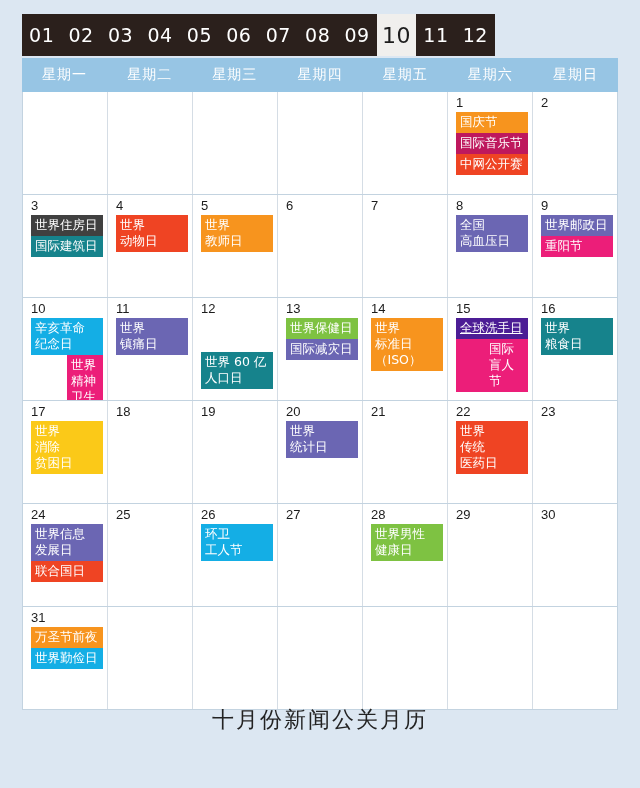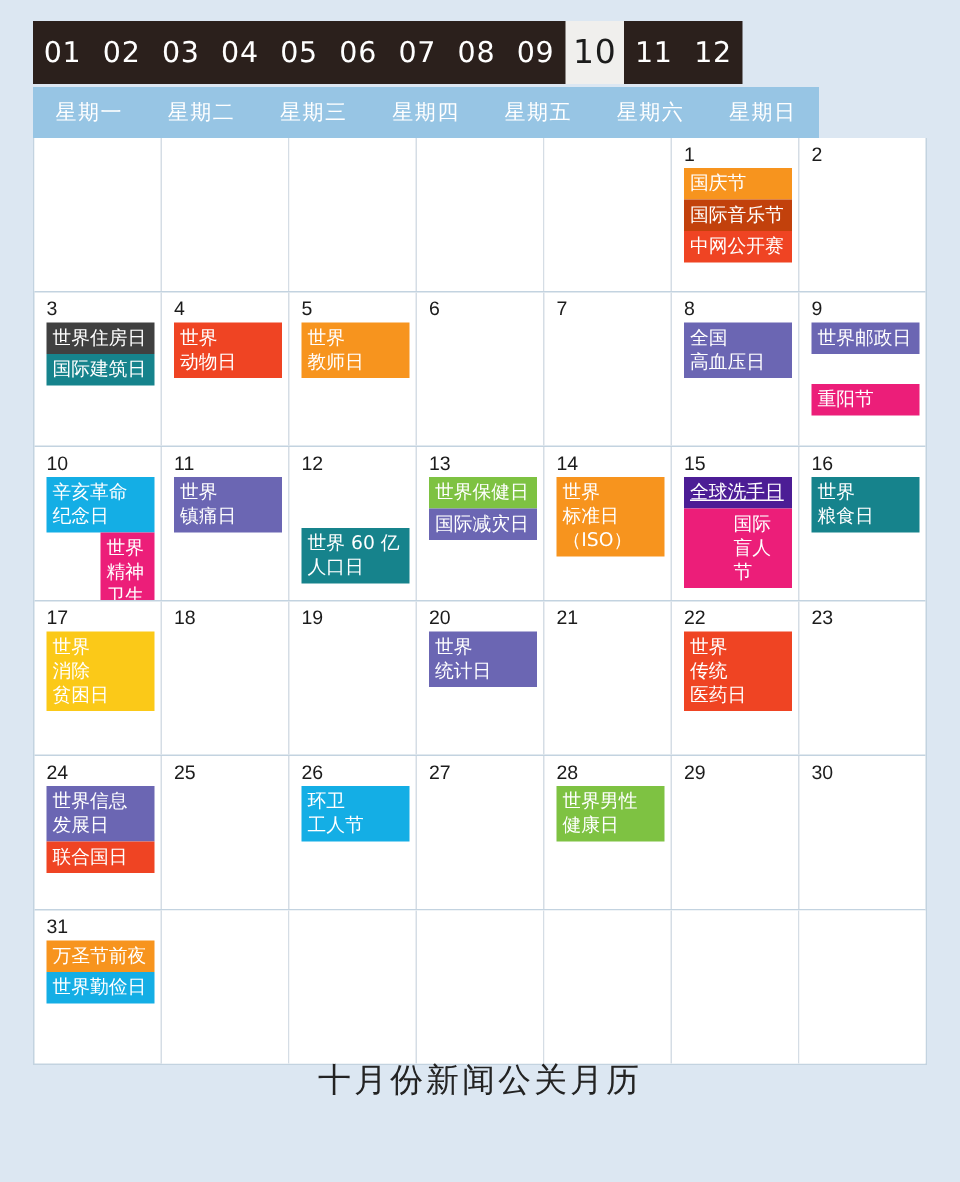--- a/index.html
+++ b/index.html
@@ -69,21 +69,21 @@
   .month.active{
     background:#f0efed;
     color:#1c1c1c;
     font-size:22px;
   }
 
   
   .weekdays{
     position:absolute;
     left:22px;top:58px;
-    width:524px;height:34px;
+    width:596px;height:34px;
     background:#97c5e4;
     z-index:4;
     display:flex;
   }
   .weekday{
     flex:1 1 0;
     display:flex;align-items:center;justify-content:center;
     color:#ffffff;
     font-size:14px;
     letter-spacing:1px;
@@ -194,21 +194,21 @@
       <div class="week">
         <div class="cell empty"></div>
         <div class="cell empty"></div>
         <div class="cell empty"></div>
         <div class="cell empty"></div>
         <div class="cell empty"></div>
         <div class="cell">
           <div class="daynum">1</div>
           <div class="events">
             <div class="ev" style="background: rgb(247, 148, 30);">国庆节</div>
-            <div class="ev" style="background: #c2410c;">国际音乐节</div>
+            <div class="ev" style="background: #be185d;">国际音乐节</div>
             <div class="ev" style="background: rgb(239, 68, 35);">中网公开赛</div>
           </div>
         </div>
         <div class="cell">
           <div class="daynum">2</div>
         </div>
       </div>
       <div class="week">
         <div class="cell">
           <div class="daynum">3</div>
@@ -241,21 +241,21 @@
           <div class="daynum">8</div>
           <div class="events">
             <div class="ev" style="background: rgb(107, 102, 179);">全国
 高血压日</div>
           </div>
         </div>
         <div class="cell">
           <div class="daynum">9</div>
           <div class="events">
             <div class="ev" style="background: rgb(107, 102, 179);">世界邮政日</div>
-            <div class="ev" style="background: rgb(236, 30, 121); margin-top: 20px;">重阳节</div>
+            <div class="ev" style="background: rgb(236, 30, 121);">重阳节</div>
           </div>
         </div>
       </div>
       <div class="week">
         <div class="cell">
           <div class="daynum">10</div>
           <div class="events">
             <div class="ev" style="background: rgb(20, 174, 229);">辛亥革命
 纪念日</div>
             <div class="ev" style="background: rgb(236, 30, 121); margin-left: 36px;">世界精神

